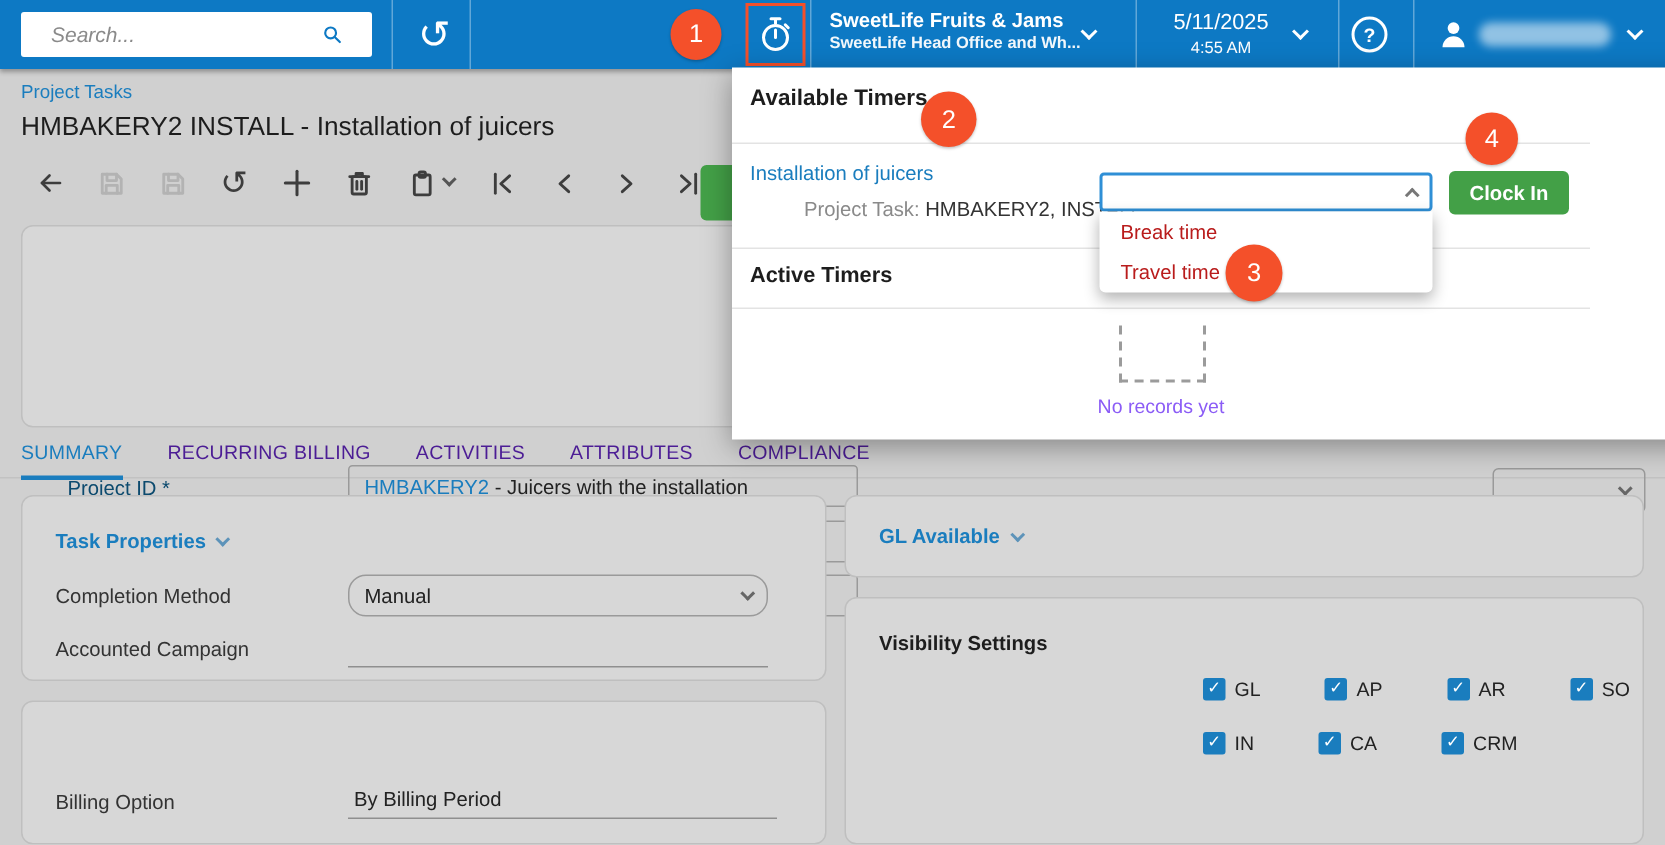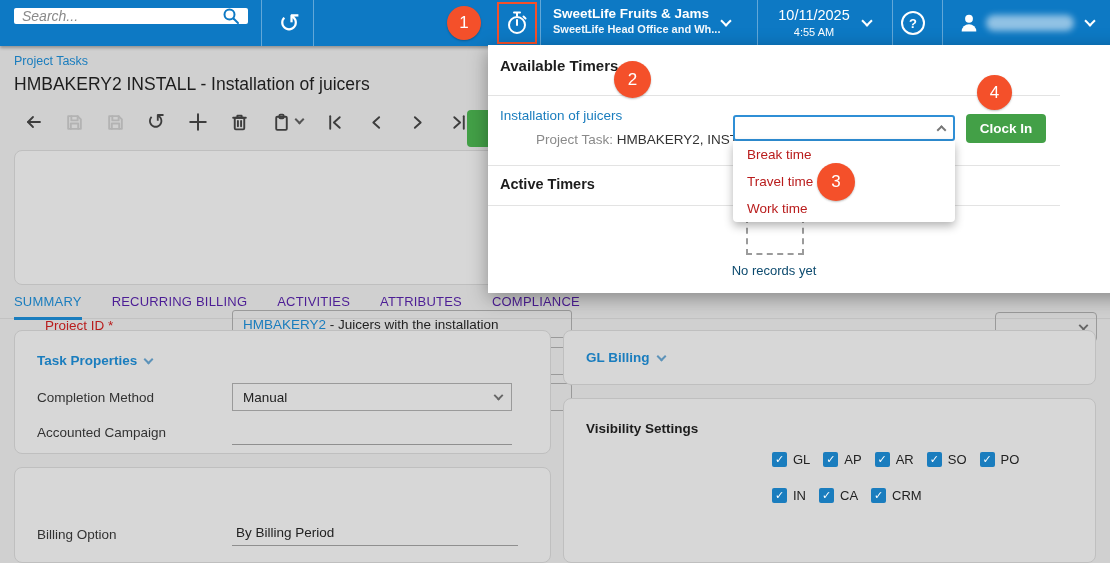--- a/index.html
+++ b/index.html
@@ -3,21 +3,21 @@
 <meta charset="utf-8">
 <style>
   * { margin:0; padding:0; box-sizing:border-box; }
   html,body { width:1110px; height:563px; }
   body { font-family:"Liberation Sans", sans-serif; background:#d0d0d0; position:relative; overflow:hidden; }
   .abs { position:absolute; }
 
   
   .topbar { position:absolute; left:0; top:0; width:1110px; height:46px; background:#0d79c4; box-shadow:0 2px 3px rgba(0,0,0,.3); z-index:30; }
   .vdiv { position:absolute; top:0; width:1px; height:46px; background:rgba(255,255,255,.35); }
-  .searchbox { position:absolute; left:14px; top:8px; width:234px; height:16px; background:#fff; border-radius:2px; display:flex; align-items:center; padding:0 8px; }
+  .searchbox { position:absolute; left:14px; top:8px; width:234px; height:30px; background:#fff; border-radius:2px; display:flex; align-items:center; padding:0 20px; }
   .searchbox input { border:none; outline:none; flex:1; font-size:14px; font-family:"Liberation Sans",sans-serif; color:#333; background:transparent; }
   .searchbox input::placeholder { font-style:italic; color:#8a8a8a; }
   .tb-btn { position:absolute; display:flex; align-items:center; justify-content:center; color:#fff; cursor:pointer; }
   .glyph-undo { font-size:26px; line-height:1; color:#fff; }
   .chevw { width:8px; height:8px; border-right:2px solid #fff; border-bottom:2px solid #fff; transform:rotate(45deg); display:inline-block; }
   .company { position:absolute; left:553px; top:6px; color:#fff; line-height:1.25;font-weight:bold; }
   .company .l1 { font-size:13.5px; }
   .company .l2 { font-size:11px; opacity:.95; }
   .dateblk { position:absolute; left:768px; top:6px; width:92px; text-align:center; color:#fff; line-height:1.3; }
   .dateblk .l1 { font-size:14.5px; }
@@ -38,56 +38,56 @@
   
   .toolbar { position:absolute; left:0; top:104px; width:500px; height:36px; z-index:1; }
   .ticon { position:absolute; top:50%; transform:translateY(-50%); width:22px; height:22px; display:flex; align-items:center; justify-content:center; }
   .ticon svg { stroke:#3d3d3d; fill:none; stroke-width:1.8; stroke-linecap:round; stroke-linejoin:round; }
   .ticon.dis svg { stroke:#b3b3b3; }
   .ticon .glyph { font-size:22px; color:#3d3d3d; line-height:1; }
   .greenhidden { position:absolute; left:467px; top:110px; width:70px; height:37px; background:#43a047; border-radius:4px; z-index:1; }
 
   
   .panel { position:absolute; background:#d7d7d7; border:1px solid #bfbfbf; border-radius:8px; z-index:1; }
-  .flabel { position:absolute; left:30px; font-size:13.5px; color:#b91c1c; }
+  .flabel { position:absolute; left:30px; font-size:13.5px; color:#0c4a6e; }
   .field { position:absolute; left:217px; height:28px; border:1px solid #9a9a9a; border-radius:3px; display:flex; align-items:center; padding:0 10px; font-size:13.5px; color:#222; background:transparent; }
   .ulfield { position:absolute; left:217px; height:26px; border-bottom:1px solid #8f8f8f; display:flex; align-items:center; padding:0 4px; font-size:13.5px; color:#222; }
   .combo-chev { position:absolute; right:9px; top:50%; width:7px; height:7px; border-right:2px solid #666; border-bottom:2px solid #666; transform:translateY(-70%) rotate(45deg); }
   .linktext { color:#1a7dbe; }
 
   
   .tabs { position:absolute; left:14px; top:294px; display:flex; gap:30px; z-index:1; }
   .tab { font-size:13px; color:#4c1d95; padding-bottom:8px; letter-spacing:.2px; }
   .tab.active { color:#1a7dbe; border-bottom:3px solid #1a7dbe; }
   .tabline { position:absolute; left:0; top:318px; width:1110px; height:1px; background:#c2c2c2; z-index:0; }
 
   
   .sechead { position:absolute; left:22px; font-size:13.5px; font-weight:bold; color:#1a7dbe; display:flex; align-items:center; gap:8px; }
   .sechead .chevb { width:7px; height:7px; border-right:2px solid #5d93b9; border-bottom:2px solid #5d93b9; transform:rotate(45deg); margin-top:-3px; }
   .blabel { position:absolute; left:22px; font-size:13.5px; color:#333; }
   .vs-title { position:absolute; left:22px; font-size:13.5px; font-weight:bold; color:#1d1d1d; }
   .cbrow { position:absolute; left:208px; display:flex; gap:13px; align-items:center; }
-  .cbitem { display:flex; align-items:center; gap:6px; font-size:13px; color:#222; }
+  .cbitem { display:flex; align-items:center; gap:6px; font-size:13px; color:#222;margin-left:30px; }
   .cb { width:15px; height:15px; background:#1a7dbe; border-radius:2px; display:flex; align-items:center; justify-content:center; }
   .cb::after { content:"✓"; color:#fff; font-size:11px; line-height:1; }
 
   
   .overlay { position:absolute; left:488px; top:45px; width:656px; height:248px; background:#fff; box-shadow:0 5px 18px rgba(0,0,0,.35); z-index:40; }
   .ov-title { position:absolute; left:12px; font-size:15px; font-weight:bold; color:#1d1d1d; }
   .ov-div { position:absolute; left:0; width:572px; height:1px; background:#e3e3e3; }
   .ov-link { position:absolute; left:12px; font-size:13.5px; color:#1a7dbe; }
   .ov-sub { position:absolute; left:12px; font-size:13.5px; color:#8a8a8a; }
   .ov-sub b { color:#333; font-weight:normal; }
   .ov-combo { position:absolute; left:245px; top:70px; width:222px; height:26px; border:2px solid #2f8fd6; border-radius:3px; background:#fff; }
   .ov-combo .up { position:absolute; right:8px; top:50%; width:7px; height:7px; border-right:2px solid #777; border-bottom:2px solid #777; transform:translateY(-20%) rotate(-135deg); }
   .clockin { position:absolute; left:478px; top:69px; width:80px; height:29px; background:#43a047; border:none; border-radius:4px; color:#fff; font-size:13.5px; font-weight:bold; font-family:"Liberation Sans",sans-serif; }
   .dropdown { position:absolute; left:245px; top:96px; width:222px; background:#fff; box-shadow:0 4px 10px rgba(0,0,0,.3); border-radius:0 0 4px 4px; z-index:45; }
   .dd-item { height:27px; display:flex; align-items:center; padding-left:14px; font-size:13.5px; color:#b91c1c; }
   .emptybox { position:absolute; left:258px; top:172px; width:58px; height:38px; border:2px dashed #9b9b9b; border-top:none; }
-  .emptytext { position:absolute; left:0; top:218px; width:572px; text-align:center; font-size:13px; color:#0c4a6e; }
+  .emptytext { position:absolute; left:0; top:218px; width:572px; text-align:center; font-size:13px; color:#8b5cf6; }
 </style>
 </head>
 <body>
 
 <div class="topbar">
   <div class="searchbox">
     <input placeholder="Search..." style="">
     <svg width="18" height="18" viewBox="0 0 18 18">
         <circle cx="7.5" cy="7.5" r="5" fill="none" stroke="#0d79c4" stroke-width="2"></circle>
         <line x1="11.5" y1="11.5" x2="16" y2="16" stroke="#0d79c4" stroke-width="2" stroke-linecap="round"></line>
@@ -110,21 +110,21 @@
     </div>
   </div>
   <div class="vdiv" style="left:540px"></div>
   <div class="company">
     <div class="l1">SweetLife Fruits &amp; Jams</div>
     <div class="l2">SweetLife Head Office and Wh...</div>
   </div>
   <span class="chevw abs" style="left:722px; top:17px;"></span>
   <div class="vdiv" style="left:757px"></div>
   <div class="dateblk">
-    <div class="l1">10/11/2025</div>
+    <div class="l1">5/11/2025</div>
     <div class="l2">4:55 AM</div>
   </div>
   <span class="chevw abs" style="left:863px; top:17px;"></span>
   <div class="vdiv" style="left:892px"></div>
   <div class="helpbtn">
       <span>?</span>
     </div>
   <div class="vdiv" style="left:942px"></div>
   <svg class="abs" style="left:958px; top:12px;" width="22" height="22" viewBox="0 0 18 18">
       <circle cx="9" cy="5.5" r="3.2" fill="#fff"></circle>
@@ -239,38 +239,38 @@
   <div class="tab">ATTRIBUTES</div>
   <div class="tab">COMPLIANCE</div>
 </div>
 
 <div class="panel" style="left:14px; top:330px; width:537px; height:124px;">
   <div class="sechead" style="top:22px;">
     <span>Task Properties</span>
       <span class="chevb"></span>
   </div>
   <div class="blabel" style="top:59px;">Completion Method</div>
-  <div class="field" style="top:52px; width:280px; border-radius:0;">
+  <div class="field" style="top:52px; width:280px; border-radius:12px;">
     <span>Manual</span>
     <span class="combo-chev"></span>
   </div>
   <div class="blabel" style="top:94px;">Accounted Campaign</div>
   <div class="ulfield" style="top:88px; width:280px;"></div>
 </div>
 
 <div class="panel" style="left:14px; top:467px; width:537px; height:96px;">
   <div class="blabel" style="top:59px;">Billing Option</div>
   <div class="ulfield" style="top:52px; width:286px;">
       <span>By Billing Period</span>
     </div>
 </div>
 
 <div class="panel" style="left:563px; top:330px; width:533px; height:55px;">
   <div class="sechead" style="top:19px;">
-    <span>GL Billing</span>
+    <span>GL Available</span>
       <span class="chevb"></span>
   </div>
 </div>
 
 <div class="panel" style="left:563px; top:398px; width:533px; height:165px;">
   <div class="vs-title" style="top:22px;">Visibility Settings</div>
   <div class="cbrow" style="top:53px;">
     <label class="cbitem">
         <span class="cb"></span>
         <span>GL</span>
@@ -321,20 +321,19 @@
     </div>
   <button class="clockin">Clock In</button>
   <div class="ov-div" style="top:120px;"></div>
   <div class="ov-title" style="top:131px; font-size:14.5px;">Active Timers</div>
   <div class="ov-div" style="top:160px;"></div>
   <div class="emptybox"></div>
   <div class="emptytext">No records yet</div>
   <div class="dropdown">
     <div class="dd-item">Break time</div>
     <div class="dd-item">Travel time</div>
-    <div class="dd-item">Work time</div>
   </div>
 </div>
 
 <div class="badge" style="left:447px; top:6px;  width:34px; height:34px;">1</div>
 <div class="badge" style="left:614px; top:61px; width:37px; height:37px; z-index:60;">2</div>
 <div class="badge" style="left:817px; top:163px; width:38px; height:38px; z-index:60;">3</div>
 <div class="badge" style="left:977px; top:75px; width:35px; height:35px; z-index:60;">4</div>
 
 </body></html>

